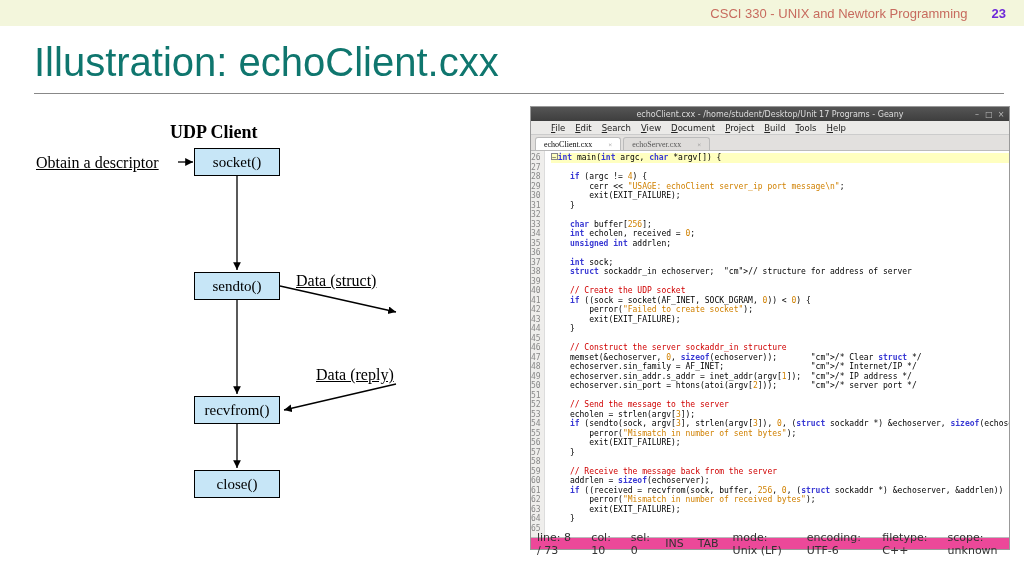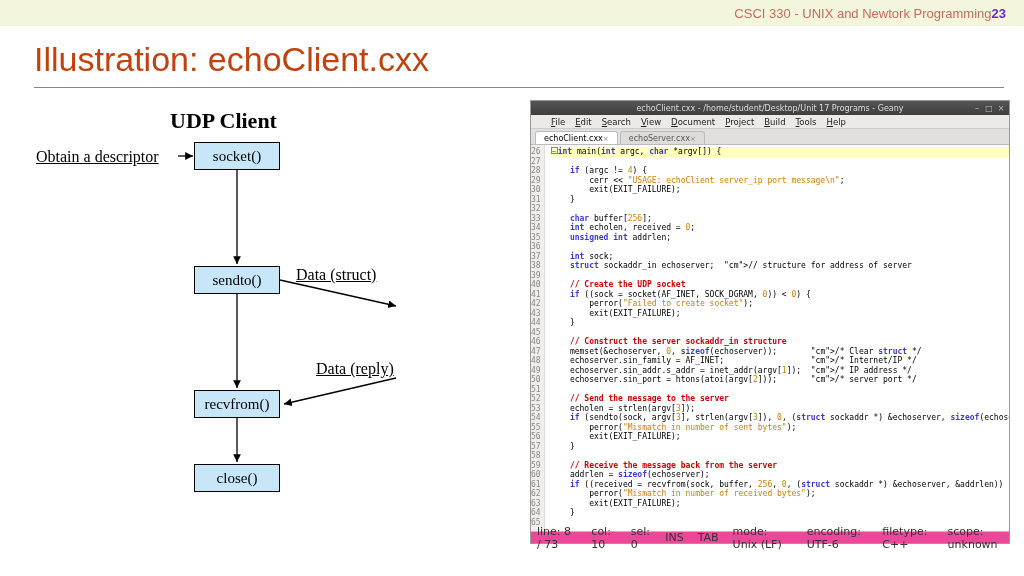--- a/index.html
+++ b/index.html
@@ -11,33 +11,34 @@
     overflow: hidden;
     position: relative;
   }
   .topbar {
     height: 26px;
     background: #f3f6dc;
     display: flex;
     justify-content: flex-end;
     align-items: center;
     padding-right: 18px;
+    gap: 24px;
   }
   .course {
     color: #c76b5e;
     font-size: 13px;
   }
   .pagenum {
     color: #6d28d9;
     font-size: 13px;
     font-weight: bold;
   }
   .title {
-    color: #c2410c;
-    font-size: 34px;
+    color: #0f766e;
+    font-size: 40px;
     font-family: Arial, sans-serif;
     font-weight: 400;
     padding: 14px 0 8px 34px;
   }
   .hr {
     border: none;
     border-top: 1px solid #888;
     margin: 0 20px 0 34px;
   }
   .content {
@@ -49,24 +50,24 @@
   .flow {
     position: absolute;
     left: 0;
     top: 20px;
     width: 420px;
     height: 430px;
   }
   .flow-title {
     position: absolute;
     left: 170px;
-    top: 0;
+    top: 8px;
     font-weight: bold;
     font-family: "Times New Roman", serif;
-    font-size: 22px;
+    font-size: 18px;
   }
   .fbox {
     position: absolute;
     width: 86px;
     height: 28px;
     border: 1px solid #000;
     background: #c7e6f7;
     font-family: "Times New Roman", serif;
     font-size: 15px;
     display: flex;
@@ -131,21 +132,22 @@
   .ed-tab {
     padding: 2px 8px 1px 8px;
     font-size: 8px;
     border: 1px solid #bbb;
     border-bottom: none;
     border-radius: 3px 3px 0 0;
     background: #dedcda;
     color: #555;
     display: flex;
     align-items: center;
-    gap: 0;
+    gap: 16px;
+    font-family: Liberation Serif, serif;
   }
   .ed-tab.active { background: #fff; color: #000; }
   .ed-tab .x { color: #888; font-size: 7px; }
   .ed-code {
     flex: 1;
     background: #fff;
     display: flex;
     overflow: hidden;
   }
   .ed-gutter {
@@ -164,21 +166,21 @@
     padding: 2px 0 0 6px;
     font-family: "DejaVu Sans Mono", monospace;
     font-size: 8px;
     line-height: 9.5px;
     color: #000;
     white-space: pre;
   }
   .kw { color: #3a3ad4; font-weight: bold; }
   .nu { color: #d08000; }
   .st { color: #d08000; }
-  .cm { color: #d00000; font-weight: bold; }
+  .cm { color: #d00000; }
   .yl { background: #ffffc0; display: inline-block; width: 100%;}
   .ed-status {
     height: 12px;
     background: #ec4899;
     border-top: 1px solid #bbb;
     font-size: 11px;
     color: #333;
     display: flex;
     align-items: center;
     gap: 14px;

